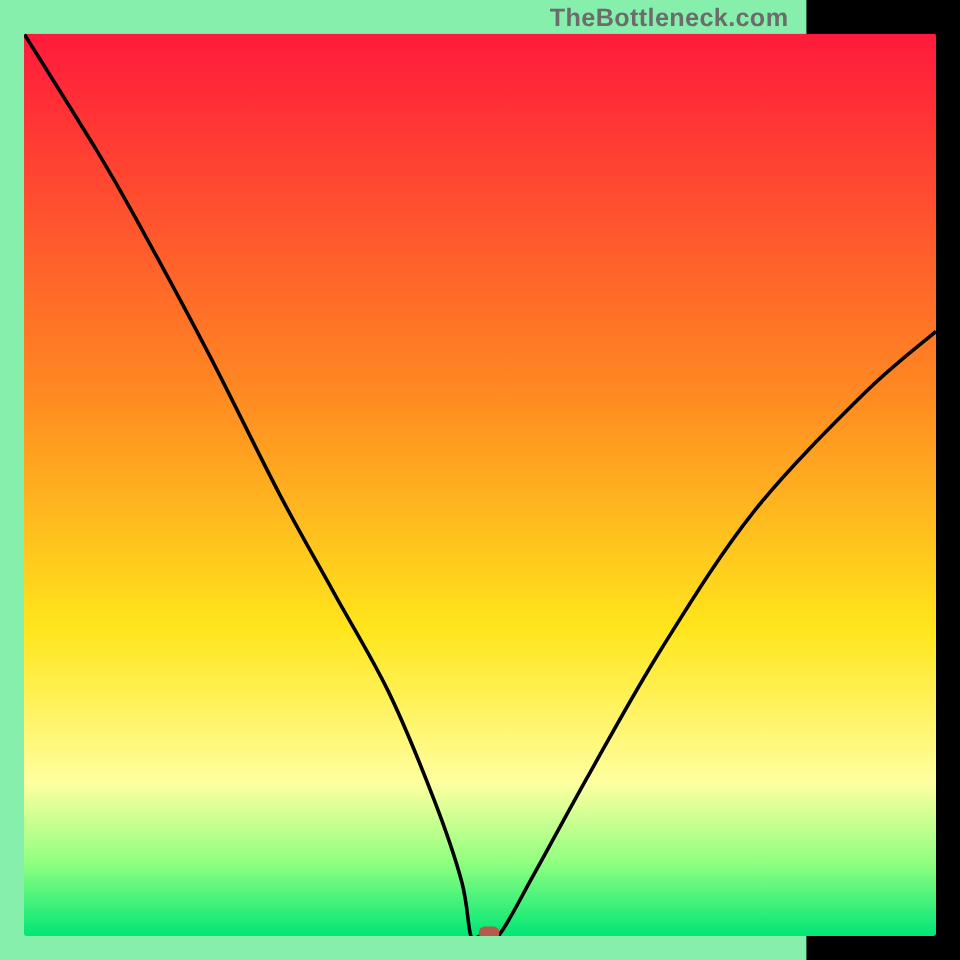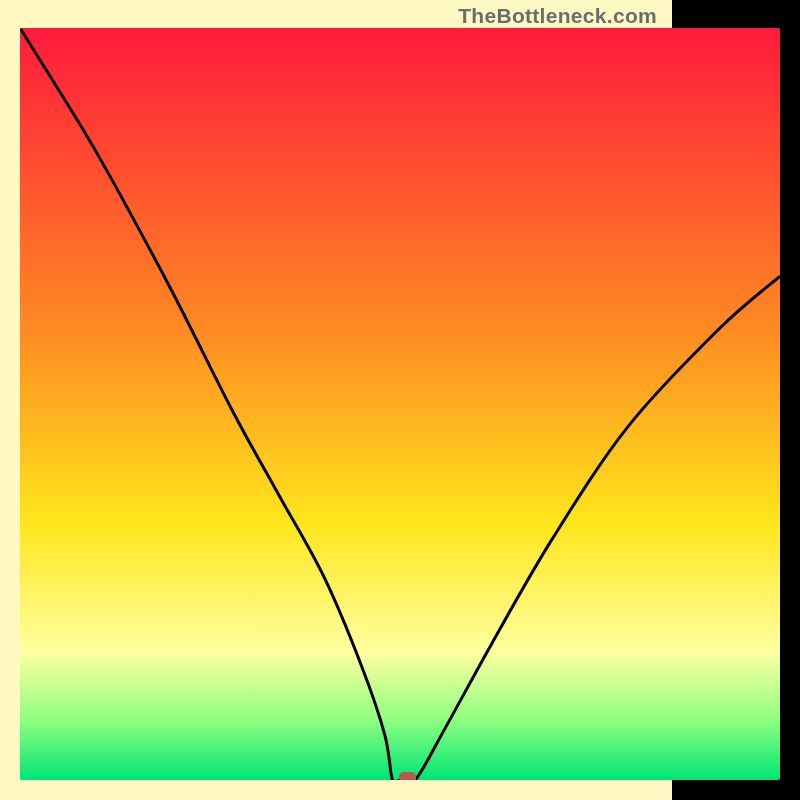--- a/index.html
+++ b/index.html
@@ -7,21 +7,21 @@
     padding: 0;
     width: 800px;
     height: 800px;
     background: #000;
     font-family: Arial, Helvetica, sans-serif;
   }
   .frame {
     position: relative;
     width: 672px;
     height: 800px;
-    background: #fef9c3;
+    background: #86efac;
   }
   .watermark {
     position: absolute;
     top: 4px;
     right: 15px;
     color: #6c6c6c;
     font-size: 21px;
     font-weight: bold;
     letter-spacing: 0.3px;
     z-index: 5;

